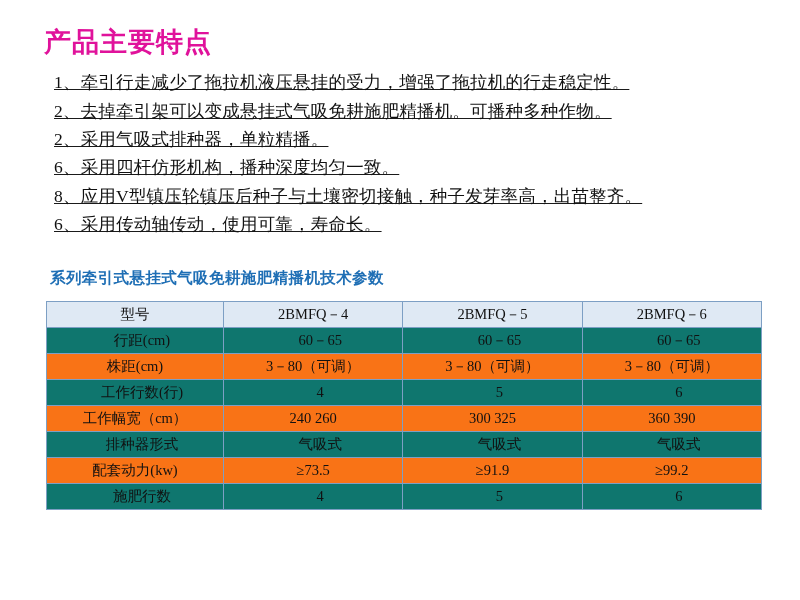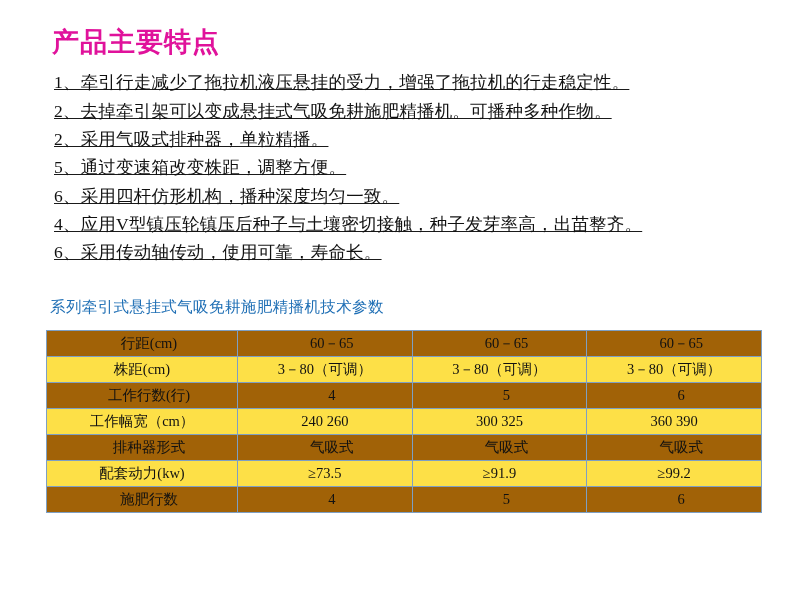--- a/index.html
+++ b/index.html
@@ -20,40 +20,40 @@
     height: 600px;
     box-sizing: border-box;
     padding: 18px 40px 0 40px;
   }
   .main-title {
     font-family: "Liberation Serif", "DejaVu Serif", serif;
     font-weight: bold;
     font-size: 27px;
     color: #e0129b;
     letter-spacing: 1px;
-    margin: 8px 0 6px 12px;
+    margin: 8px 0 6px 4px;
     line-height: 1.2;
   }
   .feature-list {
     margin: 10px 0 0 14px;
     padding: 0;
     list-style: none;
     text-decoration: underline;
   }
   .feature-list li {
     font-size: 17.5px;
     line-height: 1.62;
     color: #111111;
     white-space: nowrap;
     letter-spacing: 0.2px;
   }
   .section-title {
     margin: 30px 0 12px 10px;
     font-size: 15.5px;
-    font-weight: normal;
+    font-weight: bold;
     color: #1f6fb5;
     font-family: "Liberation Sans", sans-serif;
     letter-spacing: 0.4px;
   }
   .spec-table {
     border-collapse: collapse;
     width: 716px;
     margin-left: 6px;
     table-layout: fixed;
   }
@@ -61,25 +61,25 @@
     border: 1px solid #7d9fc4;
     height: 25px;
     text-align: center;
     vertical-align: middle;
     font-size: 14.5px;
     color: #111;
     font-family: "Liberation Serif", "DejaVu Serif", serif;
     padding: 0 2px;
   }
   .spec-table tr.row-alt td {
-    background: #fde047;
+    background: #f97316;
     margin-left: 15px;
   }
   .spec-table tr.row-plain td {
-    background: #a16207;
+    background: #0f766e;
     padding-left: 16px;
   }
   .spec-table .col-label {
     width: 172px;
   }
   .spec-table .head td {
     background: #dfe9f4;
     font-weight: normal;
   }
 </style>
@@ -87,30 +87,35 @@
 <body>
 
 <div class="page">
 
   <h1 class="main-title">产品主要特点</h1>
 
   <ul class="feature-list">
     <li>1、牵引行走减少了拖拉机液压悬挂的受力，增强了拖拉机的行走稳定性。</li>
     <li>2、去掉牵引架可以变成悬挂式气吸免耕施肥精播机。可播种多种作物。</li>
     <li>2、采用气吸式排种器，单粒精播。</li>
-    <li>5、通过变速箱改变株距，调整方便。</li>
     <li>6、采用四杆仿形机构，播种深度均匀一致。</li>
-    <li>4、应用V型镇压轮镇压后种子与土壤密切接触，种子发芽率高，出苗整齐。</li>
+    <li>8、应用V型镇压轮镇压后种子与土壤密切接触，种子发芽率高，出苗整齐。</li>
     <li>6、采用传动轴传动，使用可靠，寿命长。</li>
   </ul>
 
   <h2 class="section-title">系列牵引式悬挂式气吸免耕施肥精播机技术参数</h2>
 
   <table class="spec-table">
     <tbody>
+      <tr class="head">
+        <td class="col-label">型号</td>
+        <td>2BMFQ－4</td>
+        <td>2BMFQ－5</td>
+        <td>2BMFQ－6</td>
+      </tr>
       <tr class="row-plain">
         <td class="col-label">行距(cm)</td>
         <td>60－65</td>
         <td>60－65</td>
         <td>60－65</td>
       </tr>
       <tr class="row-alt">
         <td class="col-label">株距(cm)</td>
         <td>3－80（可调）</td>
         <td>3－80（可调）</td>

